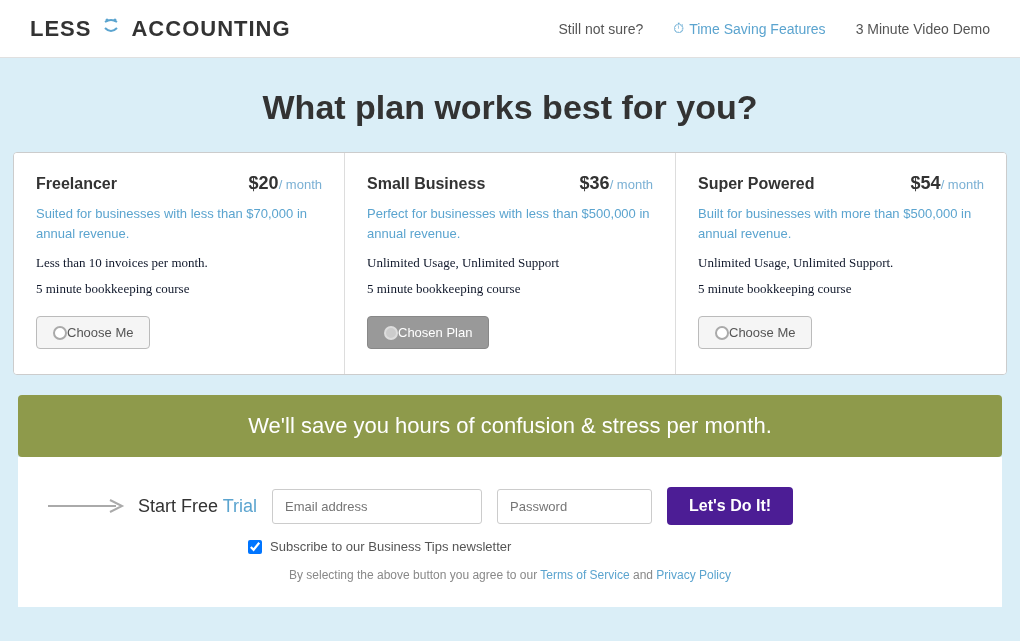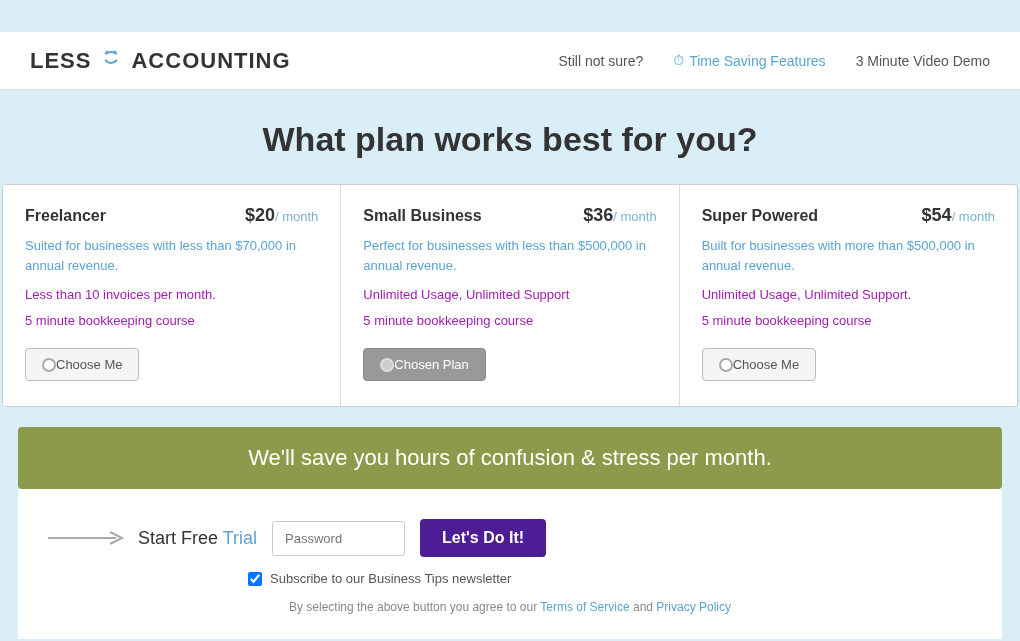--- a/index.html
+++ b/index.html
@@ -13,21 +13,20 @@
     }
 
     
     .header {
       background: #fff;
       display: flex;
       align-items: center;
       justify-content: space-between;
       padding: 10px 30px;
       border-bottom: 1px solid #e0e0e0;
-      margin-top: 32px;
     }
     .logo {
       display: flex;
       align-items: center;
       gap: 4px;
     }
     .logo-text {
       font-size: 22px;
       font-weight: bold;
       color: #333;
@@ -61,21 +60,21 @@
       text-align: center;
       padding: 30px 20px 25px;
       font-size: 34px;
       font-weight: bold;
       color: #333;
     }
 
     
     .plans-section {
       background: #daeef7;
-      padding: 0 2px 20px;
+      padding: 0 13px 20px;
     }
     .plans-wrapper {
       display: flex;
       gap: 0;
       background: #fff;
       border: 1px solid #ccc;
       border-radius: 4px;
       overflow: hidden;
     }
     .plan-card {
@@ -111,24 +110,25 @@
       color: #7ab0d4;
       font-size: 13px;
     }
     .plan-desc {
       color: #5ba4cf;
       font-size: 13px;
       margin-bottom: 10px;
       line-height: 1.5;
     }
     .plan-feature {
-      color: #a21caf;
+      color: #0f172a;
       font-size: 13px;
       margin-bottom: 6px;
       line-height: 1.5;
+      font-family: Liberation Serif, serif;
     }
     .plan-btn {
       margin-top: 18px;
       display: flex;
       align-items: center;
       border: 1px solid #bbb;
       background: #f5f5f5;
       padding: 8px 16px;
       border-radius: 4px;
       cursor: pointer;
@@ -197,21 +197,21 @@
       border-radius: 3px;
       padding: 9px 12px;
       font-size: 13px;
       color: #999;
       outline: none;
     }
     .email-input {
       width: 210px;
     }
     .password-input {
-      width: 133px;
+      width: 155px;
     }
     .lets-do-it-btn {
       background: #4c1d95;
       color: #fff;
       border: none;
       border-radius: 4px;
       padding: 10px 22px;
       font-size: 16px;
       font-weight: bold;
       cursor: pointer;
@@ -333,20 +333,21 @@
 
     <div class="arrow-label">
       <svg width="80" height="20" viewBox="0 0 80 20">
         <line x1="0" y1="10" x2="68" y2="10" stroke="#aaa" stroke-width="2"></line>
         <polyline points="62,4 74,10 62,16" fill="none" stroke="#aaa" stroke-width="2"></polyline>
       </svg>
       <span class="start-trial-text">
         <span>Start Free </span><span class="trial-highlight">Trial</span>
       </span>
     </div>
+    <input class="email-input" type="email" placeholder="Email address" style="">
     <input class="password-input" type="password" placeholder="Password" style="">
     <button class="lets-do-it-btn">Let's Do It!</button>
   </div>
   <div class="newsletter-row">
     <input type="checkbox" checked="" style="">
     <span class="newsletter-label">Subscribe to our Business Tips newsletter</span>
   </div>
   <div class="terms-row">
     <span>By selecting the above button you agree to our </span><a href="#">Terms of Service</a><span> and </span><a href="#">Privacy Policy</a>
   </div>

